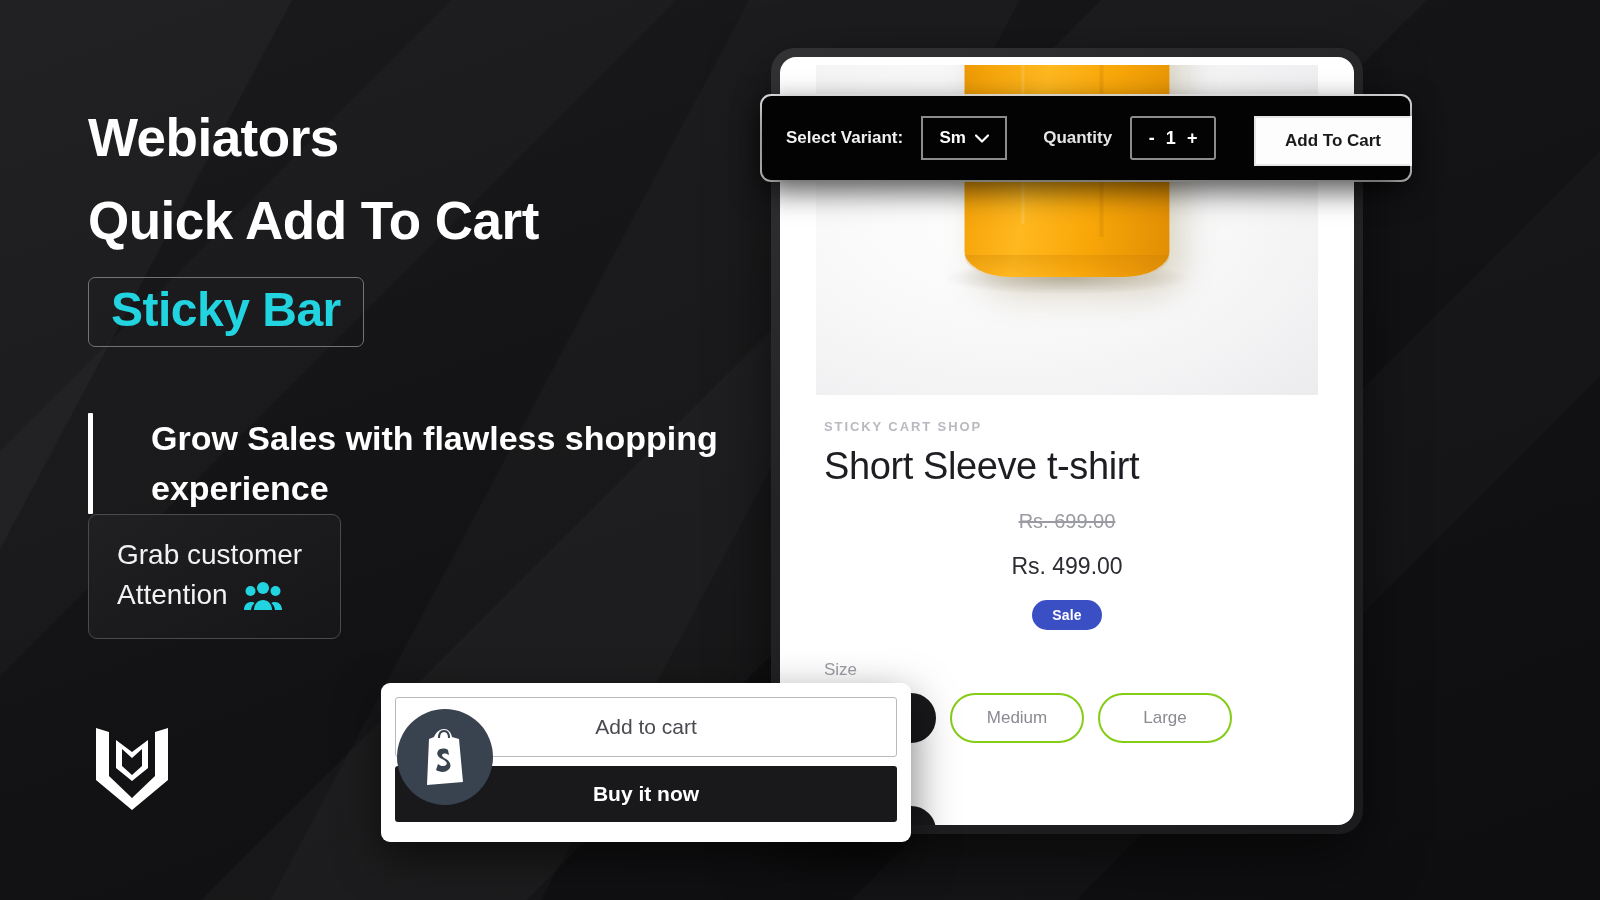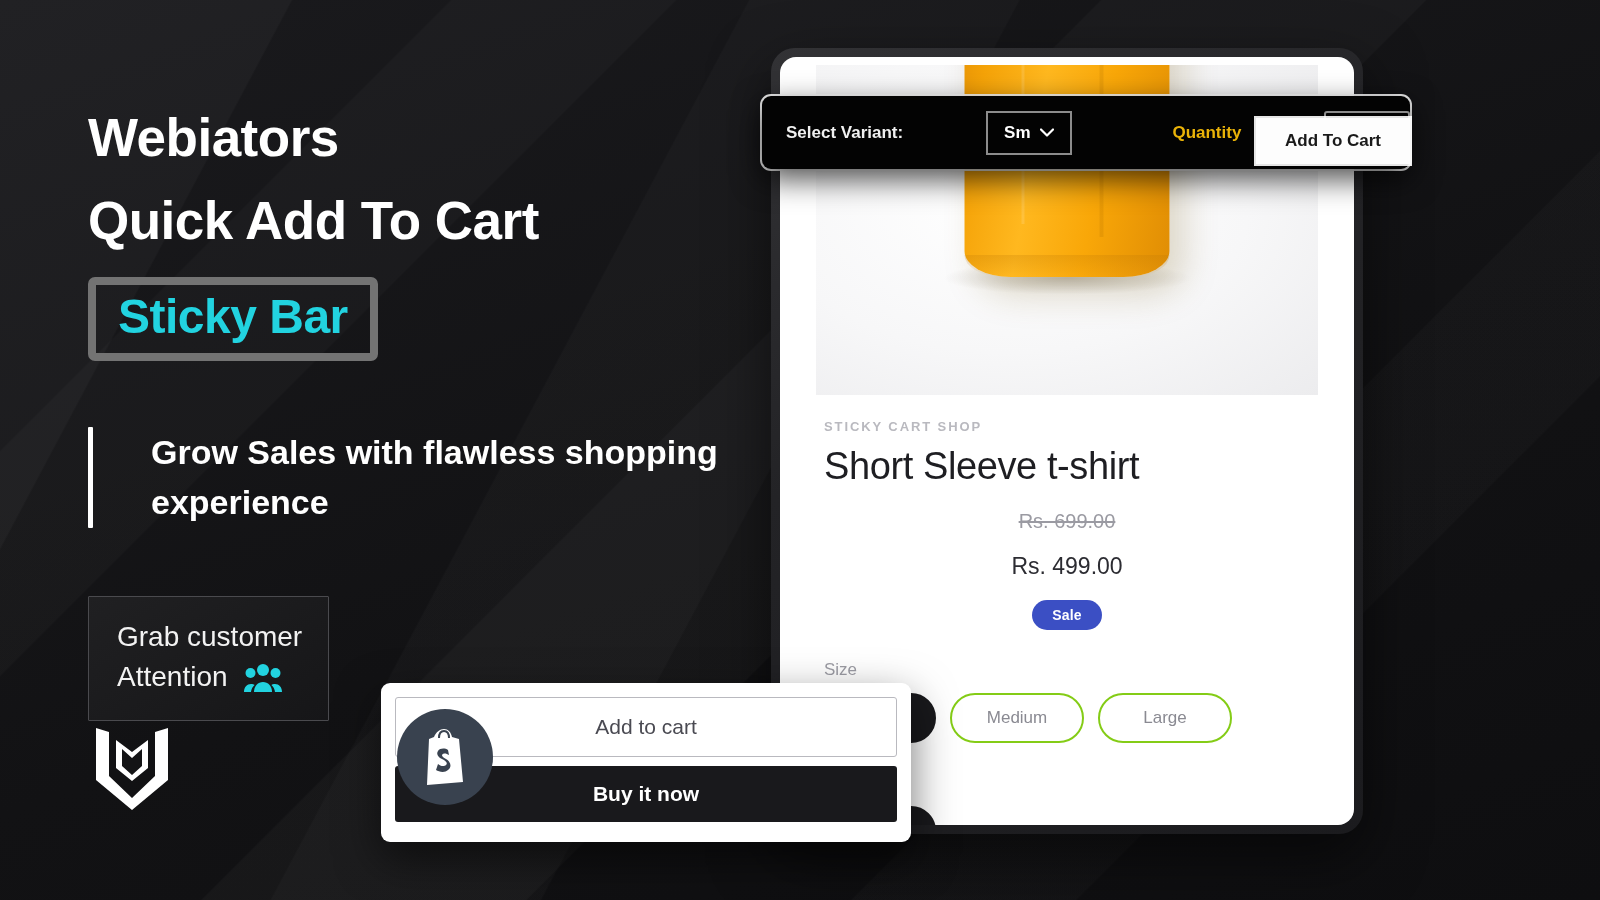--- a/index.html
+++ b/index.html
@@ -30,39 +30,39 @@
 
   
   #left-col{ position:absolute; left:88px; top:108px; width:660px; z-index:5; }
   .headline{
     color:#ffffff; font-size:53px; line-height:1.12; font-weight:700;
     letter-spacing:-0.5px;
   }
   .headline.l2{ margin-top:24px; }
   #sticky-bar-badge{
     display:inline-block; margin-top:26px;
-    border:8px solid #737373; border-radius:7px;
+    border:1px solid #737373; border-radius:7px;
     padding:7px 22px 11px 22px;
   }
   #sticky-bar-badge span{
     color:#22d3e0; font-size:48px; font-weight:700; letter-spacing:-0.5px; line-height:1.05;
     display:block;
   }
   #subheading-wrap{
     margin-top:66px; display:flex; gap:22px; align-items:stretch;
   }
   #subheading-accent{ width:5px; background:#ffffff; flex:0 0 5px; border-radius:1px; }
   #subheading-text{
     color:#ffffff; font-size:34px; line-height:1.48; font-weight:700; max-width:580px;margin-left:36px;
   }
   #attention-box{
-    margin-top:68px; display:inline-block;
-    border:1px solid #4a4a4e; border-radius:1px;
+    display:inline-block;
+    border:1px solid #4a4a4e; border-radius:9px;
     background:linear-gradient(150deg,#202022 0%, #1a1a1c 60%, #161618 100%);
-    padding:20px 26px 22px 28px;
+    padding:20px 38px 22px 28px;
   }
   #attention-box .line{
     color:#f2f2f2; font-size:28px; line-height:1.45; font-weight:400;
     display:flex; align-items:center; gap:16px;
   }
   #people-icon{ display:inline-flex; }
 
   
   #brand-logo{ position:absolute; left:92px; top:718px; width:80px; height:92px; z-index:5; }
 
@@ -131,32 +131,32 @@
   .pill.sel{ background:#19191c; color:#ffffff; border-color:#19191c; font-weight:700; }
   .pill.w-sm{ width:112px; }
   .pill.w-md{ width:134px; }
   #cart-buttons{ padding:0 44px; margin-top:34px; }
   #page-add-to-cart{
     border:1px solid #c9c9cf; border-radius:4px; height:52px;
   }
 
   
   #sticky-bar{
-    position:absolute; left:762px; top:96px; width:648px; height:73px;
+    position:absolute; left:762px; top:96px; width:648px; height:84px;
     background:#030303; border-radius:9px; z-index:8;
     box-shadow:0 10px 30px rgba(0,0,0,0.7), 0 0 0 2px rgba(255,255,255,0.92);
-    display:flex; align-items:center; padding-left:24px; gap:18px;justify-content:space-between;
+    display:flex; align-items:center; padding-left:24px; gap:18px;
   }
   #sticky-variant-label{ color:#f0f0f0; font-size:17px; font-weight:700; }
   #variant-select{
     border:2px solid #8c8c8c; border-radius:0; width:86px; height:44px;
     display:flex; align-items:center; justify-content:center; gap:9px;
     color:#ffffff; font-size:17px; font-weight:700;
   }
-  #sticky-quantity-label{ color:#eab308; font-size:17px; font-weight:700; margin-left:18px; }
+  #sticky-quantity-label{ color:#e5e5e5; font-size:17px; font-weight:700; margin-left:18px; }
   #qty-stepper{
     border:2px solid #8c8c8c; border-radius:3px; width:86px; height:44px;
     display:flex; align-items:center; justify-content:center; gap:11px;
     color:#ffffff; font-size:18px; font-weight:700;
   }
   #sticky-add-to-cart{
     position:absolute; left:494px; top:22px; width:154px; height:46px;
     background:#fdfdfd; color:#1a1a1a; font-size:17px; font-weight:700;
     display:flex; align-items:center; justify-content:center;
     box-shadow:0 0 0 2px rgba(255,255,255,0.9);

